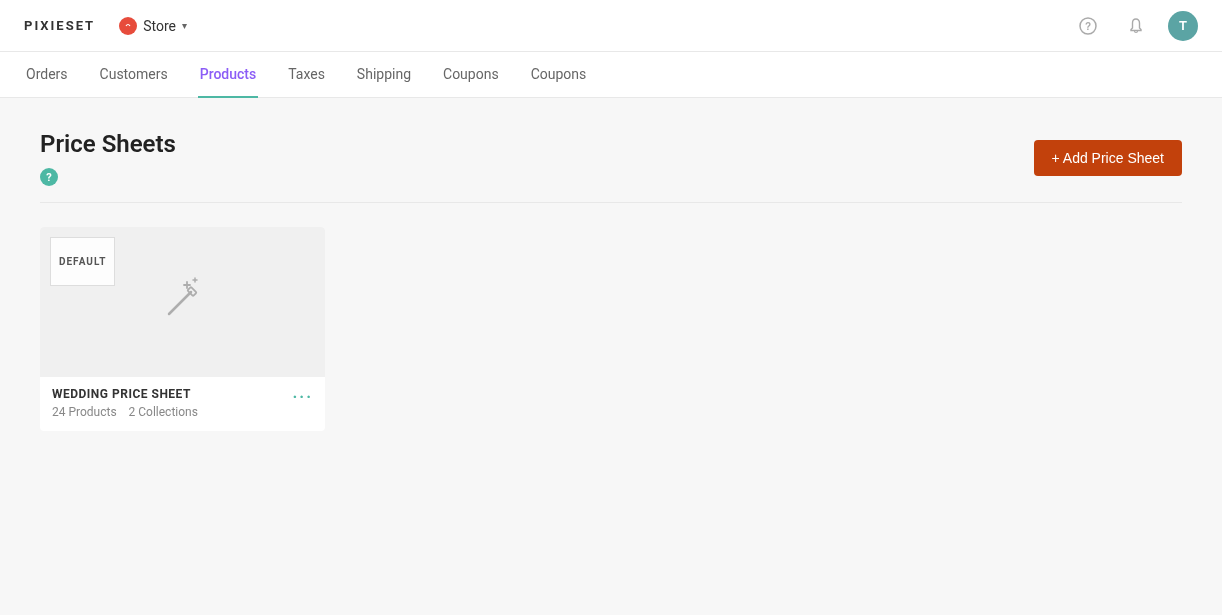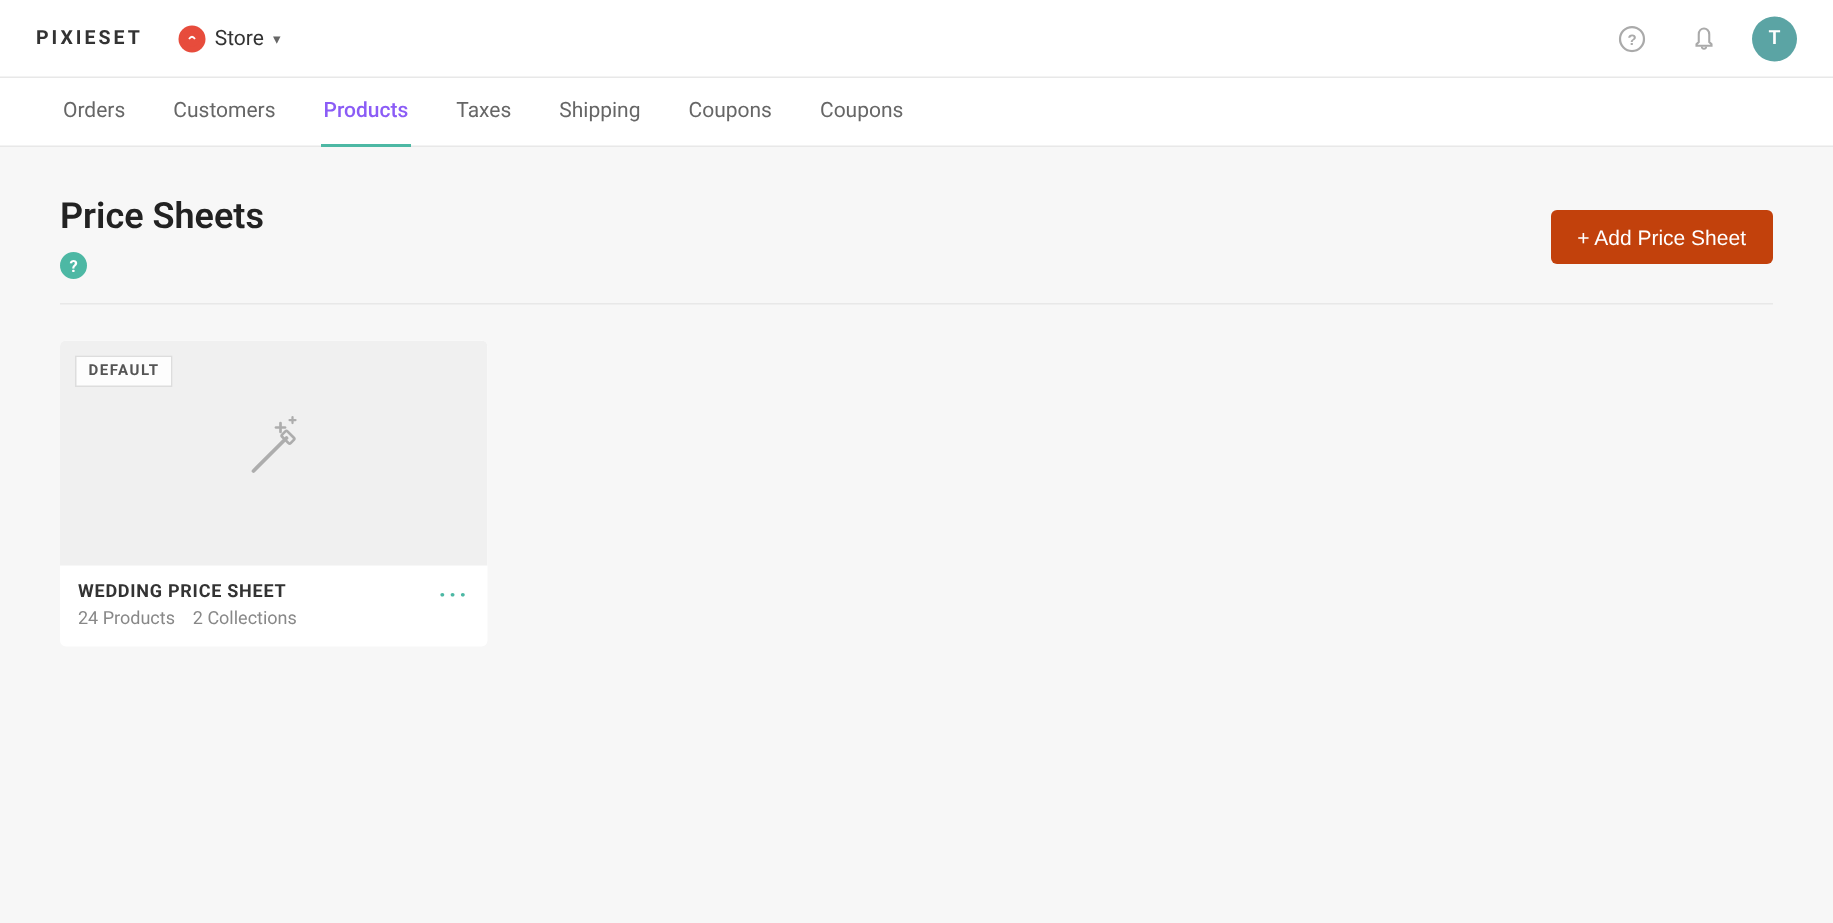--- a/index.html
+++ b/index.html
@@ -82,21 +82,21 @@
       cursor: pointer;
     }
 
     
     .secondary-nav {
       background: #fff;
       border-bottom: 1px solid #e8e8e8;
       height: 46px;
       display: flex;
       align-items: center;
-      padding: 0 40px;
+      padding: 0 24px;
       gap: 28px;
     }
     .nav-item {
       font-size: 14px;
       color: #666;
       cursor: pointer;
       height: 46px;
       display: flex;
       align-items: center;
       border-bottom: 2px solid transparent;
@@ -180,21 +180,21 @@
       align-items: center;
       justify-content: center;
       position: relative;
     }
     .default-badge {
       position: absolute;
       top: 10px;
       left: 10px;
       background: rgba(255,255,255,0.85);
       border: 1px solid #ddd;
-      padding: 4px 8px;
+      padding: 18px 8px;
       font-size: 10px;
       font-weight: 700;
       letter-spacing: 1px;
       color: #555;
       text-transform: uppercase;
     }
     .wand-icon {
       opacity: 0.35;
     }
     .card-info {

